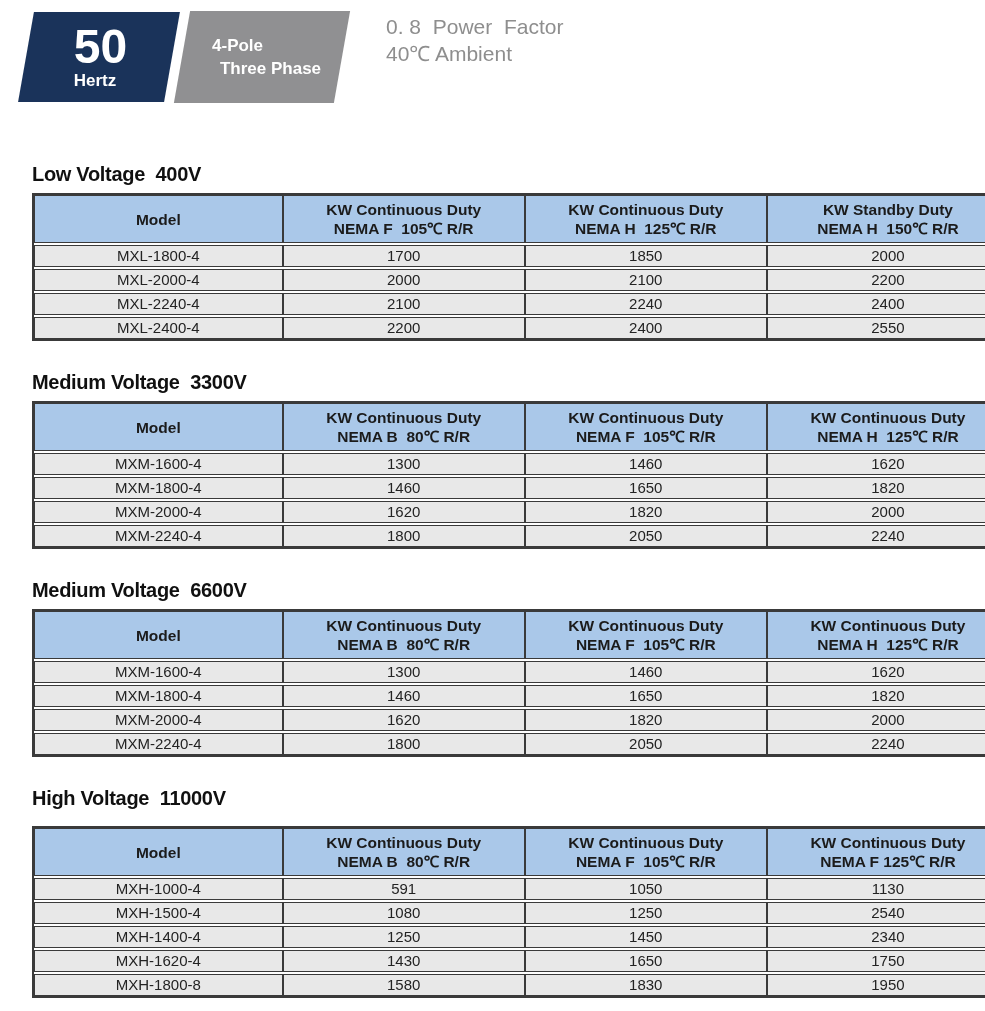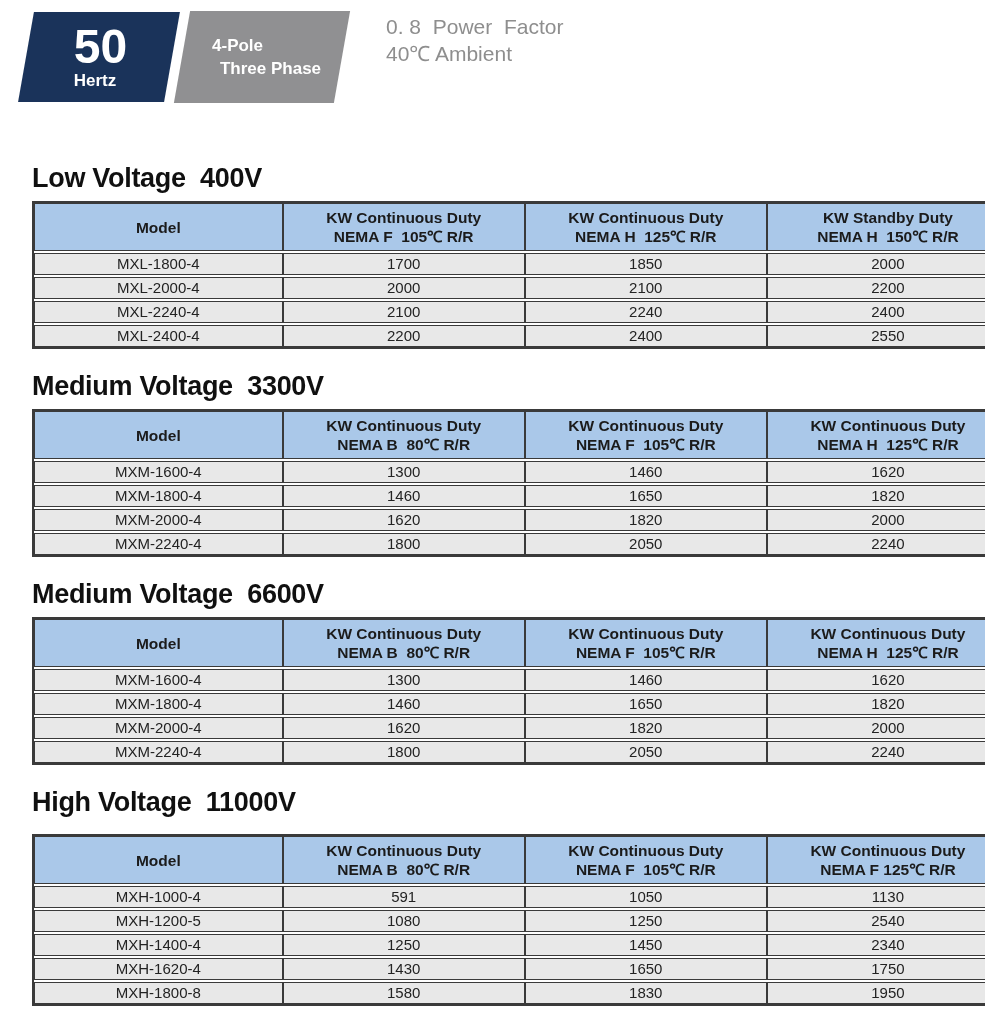--- a/index.html
+++ b/index.html
@@ -28,25 +28,25 @@
   .freq-num { color:#ffffff; font-size:48px; font-weight:bold; line-height:46px; text-align:center; }
   .freq-unit { color:#ffffff; font-size:17px; font-weight:bold; line-height:18px; text-align:center; margin-top:2px; }
   .pole-line { color:#ffffff; font-size:17px; font-weight:bold; line-height:23px; }
   .phase-line { color:#ffffff; font-size:17px; font-weight:bold; line-height:23px; padding-left:12px; }
   .specs { margin-left:44px; padding-top:1px; }
   .spec-line { color:#8e8e8e; font-size:21px; line-height:27px; white-space:pre; }
 
   
   .sections { padding:0 23px 0 32px; }
   .section-title {
-    font-size:27px; font-weight:bold; color:#101010;
+    font-size:20px; font-weight:bold; color:#101010;
     letter-spacing:-0.3px; white-space:pre;
   }
   .t1-title { margin-top:60px; }
-  .t2-title, .t3-title, .t4-title { margin-top:22px; }
+  .t2-title, .t3-title, .t4-title { margin-top:30px; }
 
   .tbl-wrap { border:2px solid #3a3a3a; overflow:hidden; margin-top:7px; width:979px; background:#ffffff; }
   .t4-wrap { margin-top:16px; }
   table { width:100%; border-collapse:separate; border-spacing:0 2px; table-layout:fixed; margin:-2px 0; }
   th, td { border:1px solid #3a3a3a; }
   th {
     background:#aac8e9; color:#1b1b1b;
     font-size:15.5px; font-weight:bold; line-height:19px;
     height:48px; text-align:center; vertical-align:middle; white-space:pre;
   }
@@ -241,21 +241,21 @@
             </tr>
           </thead>
           <tbody>
             <tr>
               <td>MXH-1000-4</td>
               <td>591</td>
               <td>1050</td>
               <td>1130</td>
             </tr>
             <tr>
-              <td>MXH-1200-5</td>
+              <td>MXH-1500-4</td>
               <td>1080</td>
               <td>1250</td>
               <td>2540</td>
             </tr>
             <tr>
               <td>MXH-1400-4</td>
               <td>1250</td>
               <td>1450</td>
               <td>2340</td>
             </tr>

